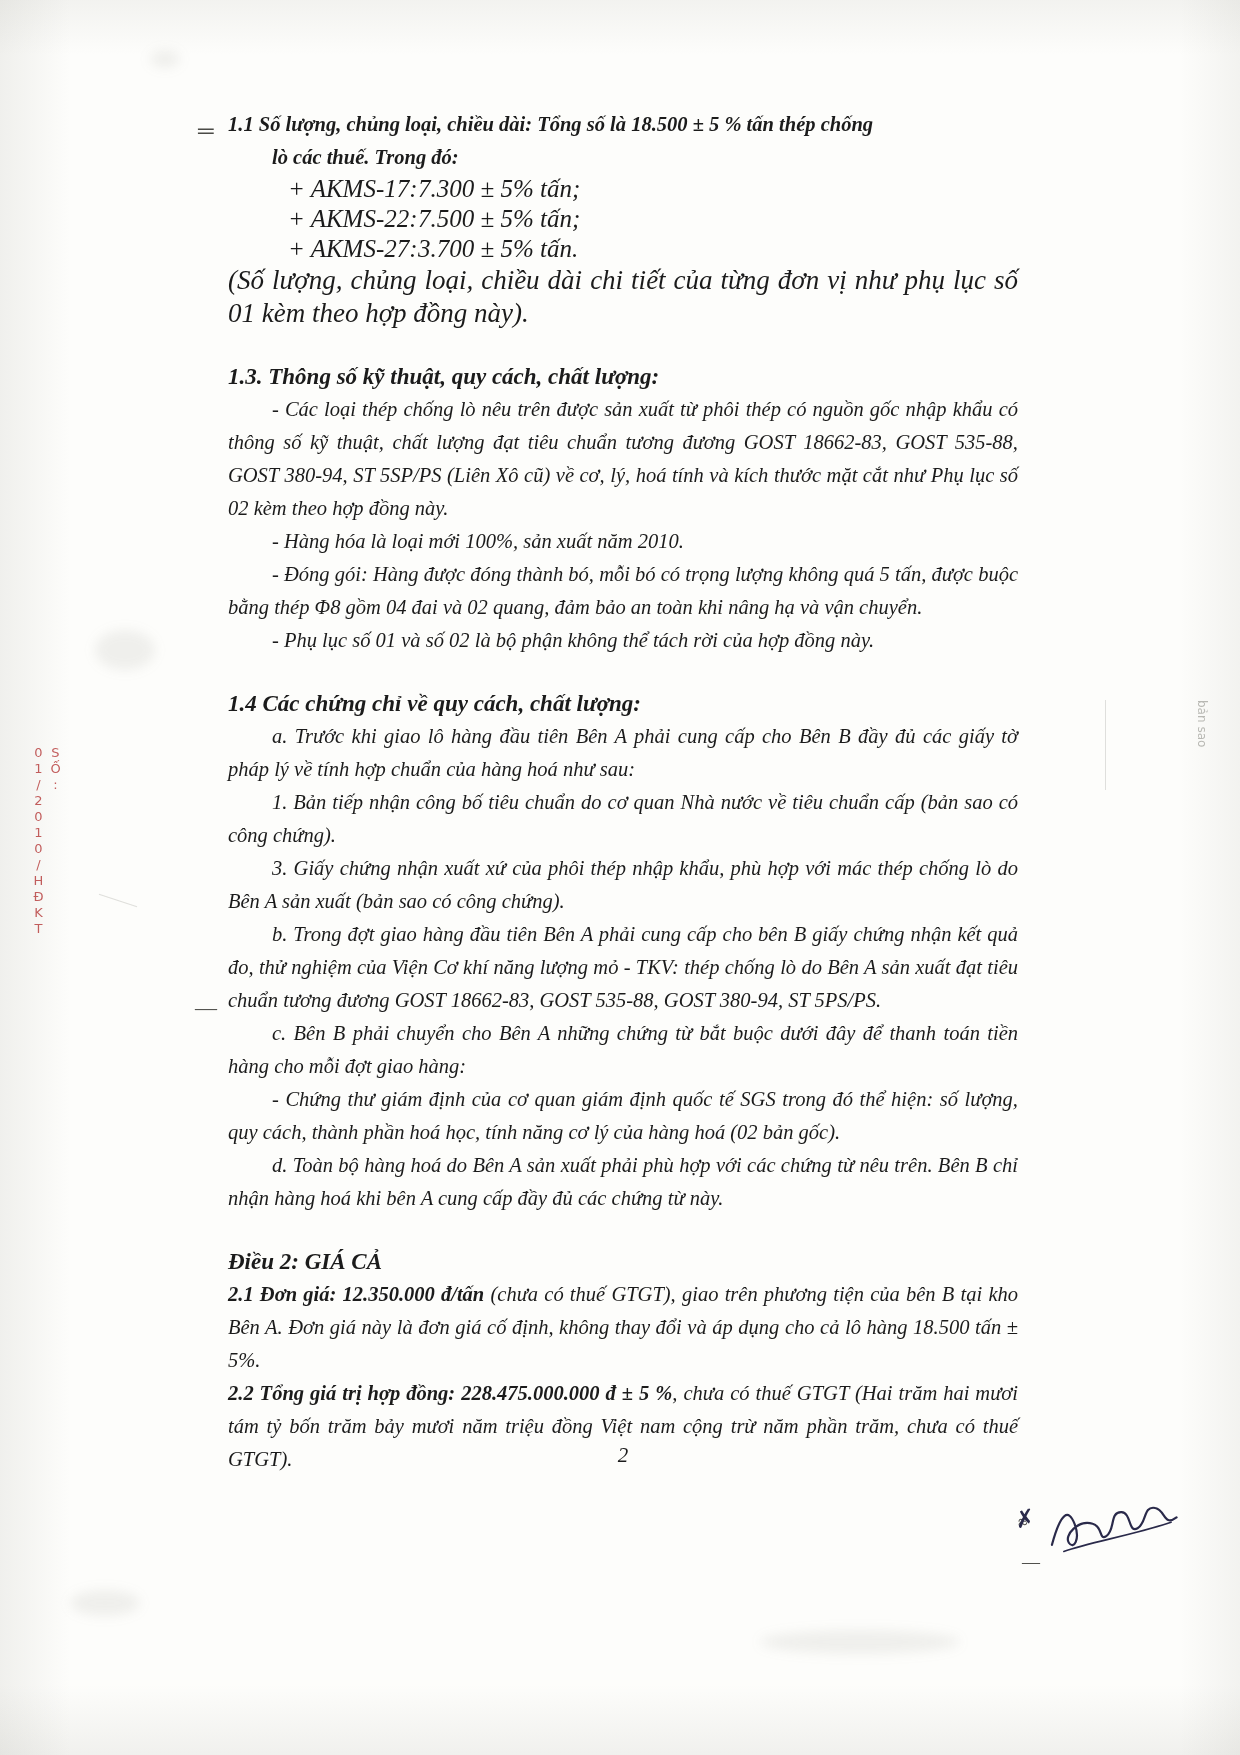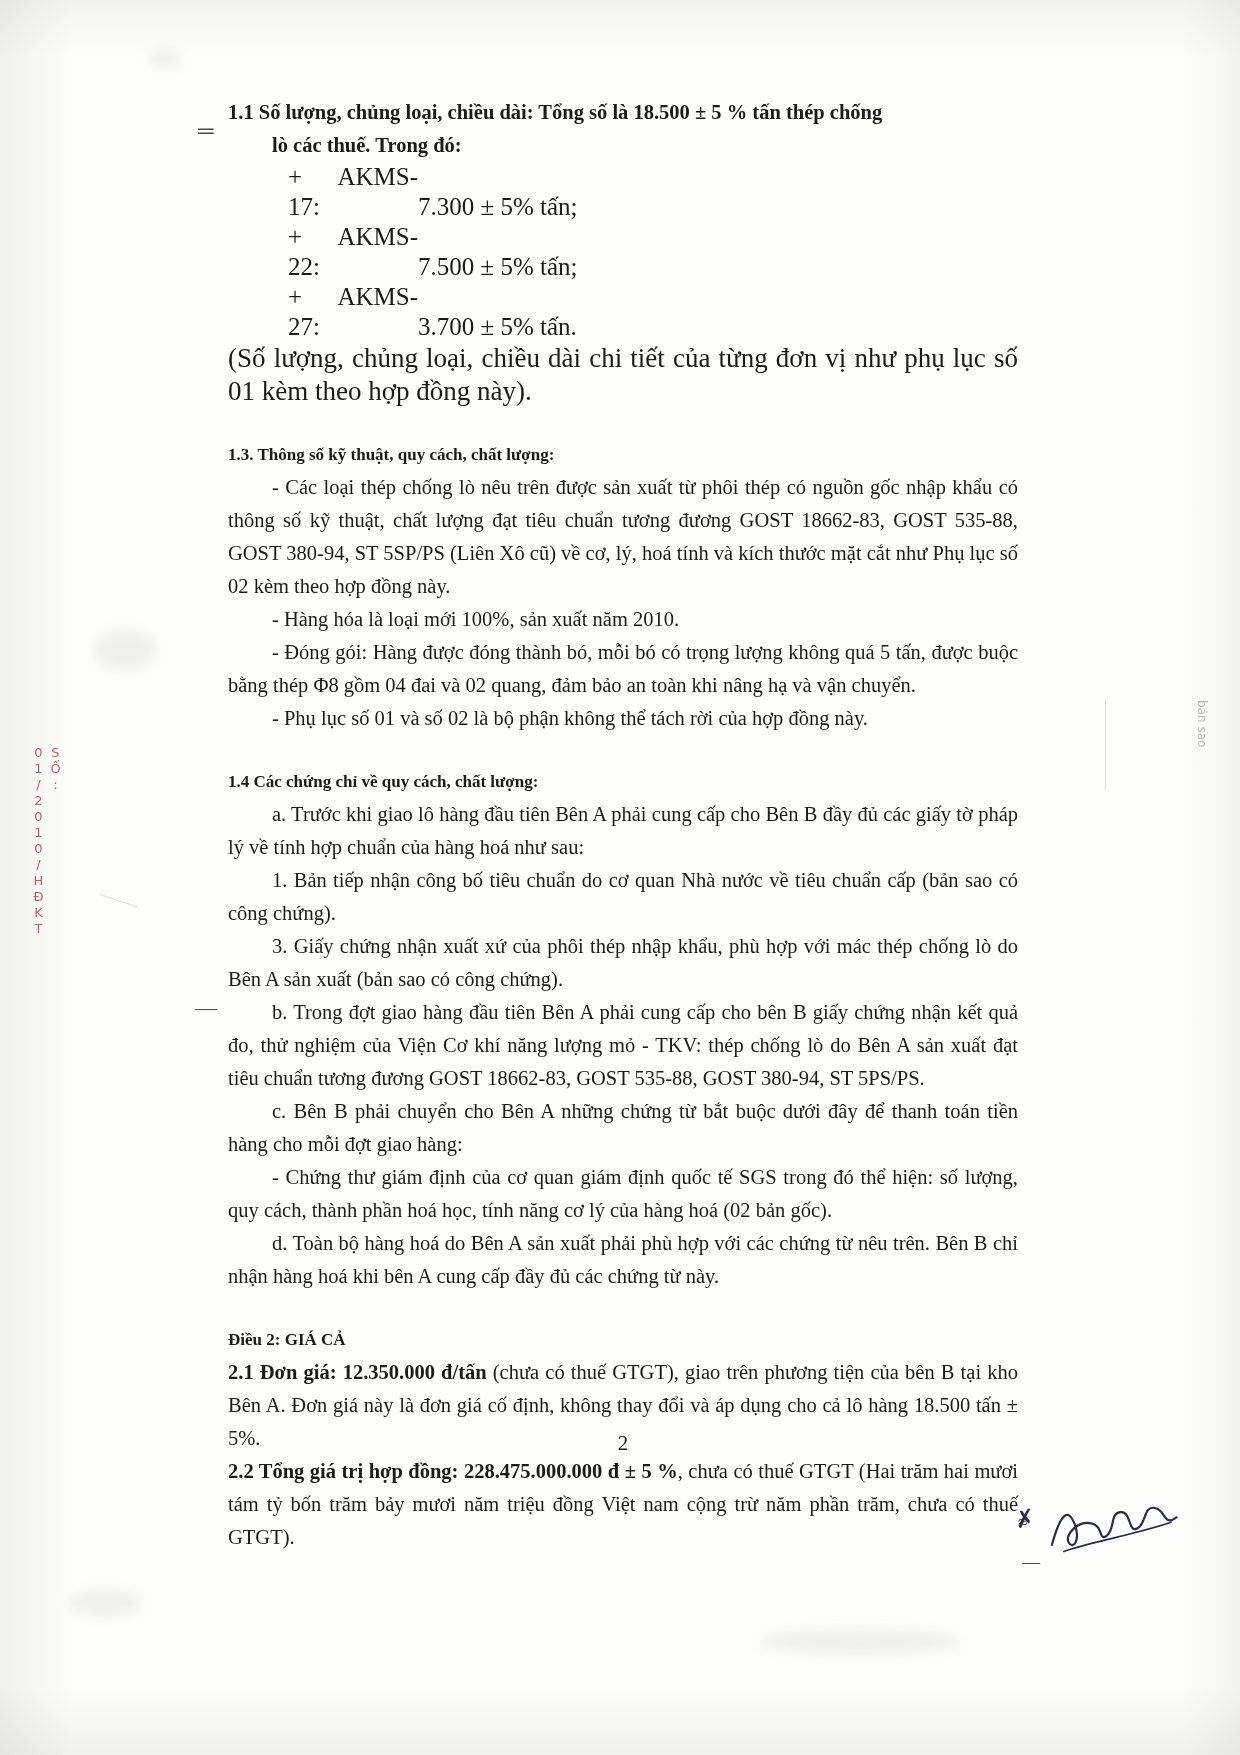--- a/index.html
+++ b/index.html
@@ -27,22 +27,23 @@
     background:
       linear-gradient(to right, rgba(150,150,140,0.13) 0px, rgba(255,255,255,0) 70px),
       linear-gradient(to left, rgba(150,150,140,0.10) 0px, rgba(255,255,255,0) 60px),
       linear-gradient(to bottom, rgba(150,150,140,0.10) 0px, rgba(255,255,255,0) 55px),
       linear-gradient(to top, rgba(150,150,140,0.12) 0px, rgba(255,255,255,0) 70px);
     pointer-events: none;
   }
   .content {
     position: absolute;
     left: 228px;
-    top: 96px;
+    top: 108px;
     width: 790px;
+    font-style: italic;
   }
   p {
     margin: 0;
     font-size: 20.5px;
     line-height: 33px;
     text-align: justify;
   }
   .bold { font-weight: bold; }
   .indent { text-indent: 44px; }
   .sub-line {
@@ -50,21 +51,21 @@
     font-size: 25px;
     line-height: 30px;
   }
   .sub-line .code {
     display: inline-block;
     width: 130px;
   }
   .gap-lg { height: 30px; }
   .heading {
     font-weight: bold;
-    font-size: 17px;
+    font-size: 23px;
     line-height: 33px;
   }
   .first-block {
     font-weight: bold;
     font-size: 21px;
     line-height: 34px;
   }
   .first-block .l2 { padding-left: 44px; }
   .paren-block {
     font-size: 27px;

